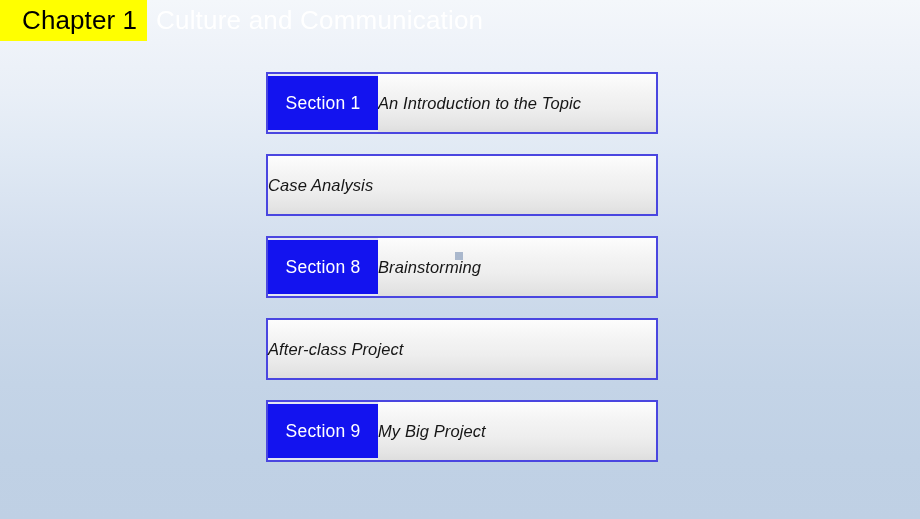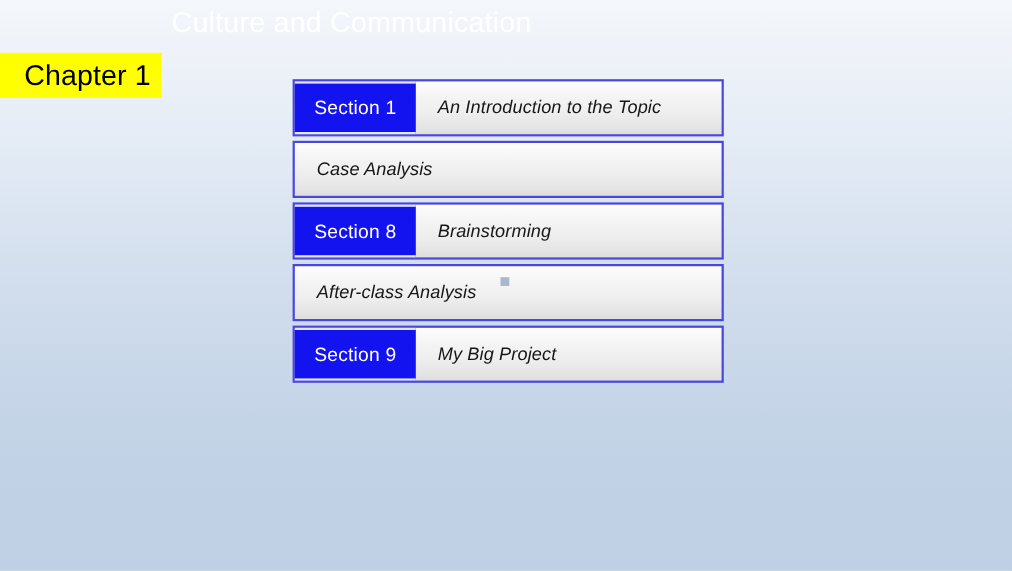--- a/index.html
+++ b/index.html
@@ -46,21 +46,20 @@
     display: inline-block;
     background: #ffff00;
     color: #000000;
     font-size: 26px;
     height: 41px;
     line-height: 41px;
     padding: 0 20px 0 22px;
     box-sizing: border-box;
     width: 147px;
     letter-spacing: 0.1px;
-    margin-top: 48px;
   }
 
   #chapter-title {
     display: inline-block;
     color: #ffffff;
     font-size: 26px;
     height: 41px;
     line-height: 41px;
     padding-left: 9px;
     letter-spacing: 0.2px;
@@ -72,29 +71,29 @@
     position: absolute;
     left: 266px;
     top: 72px;
     width: 392px;
   }
 
   .section-row {
     position: relative;
     box-sizing: border-box;
     width: 392px;
-    height: 52px;
+    height: 62px;
     border: 2px solid #4a46e0;
     background: linear-gradient(to bottom,
         #fdfdfd 0%,
         #f3f3f3 35%,
         #eeeeee 60%,
         #e4e4e4 88%,
         #dedede 100%);
-    margin-bottom: 4px;
+    margin-bottom: 20px;
     display: flex;
     align-items: stretch;
   }
 
   .section-tag {
     position: relative;
     width: 110px;
     flex: 0 0 110px;
     background: #1313ef;
     color: #ffffff;
@@ -105,21 +104,20 @@
     letter-spacing: 0.2px;
     border-top: 2px solid #e3e6f2;
     border-bottom: 2px solid #e3e6f2;
     box-sizing: border-box;
   }
 
   .section-title {
     flex: 1 1 auto;
     display: flex;
     align-items: center;
-    padding-left: 20px;
     font-size: 16.5px;
     font-style: italic;
     color: #161616;
     letter-spacing: 0.1px;
   }
 
   
   #stray-marker {
     position: absolute;
     left: 455px;
@@ -149,21 +147,21 @@
       <div class="section-title">Case Analysis</div>
     </div>
 
 
     <div class="section-row">
       <div class="section-tag">Section 8</div>
       <div class="section-title">Brainstorming</div>
     </div>
 
     <div class="section-row">
-      <div class="section-title">After-class Analysis</div>
+      <div class="section-title">After-class Project</div>
     </div>
 
     <div class="section-row">
       <div class="section-tag">Section 9</div>
       <div class="section-title">My Big Project</div>
     </div>
 
   </div>
 
   <div id="stray-marker"></div>

